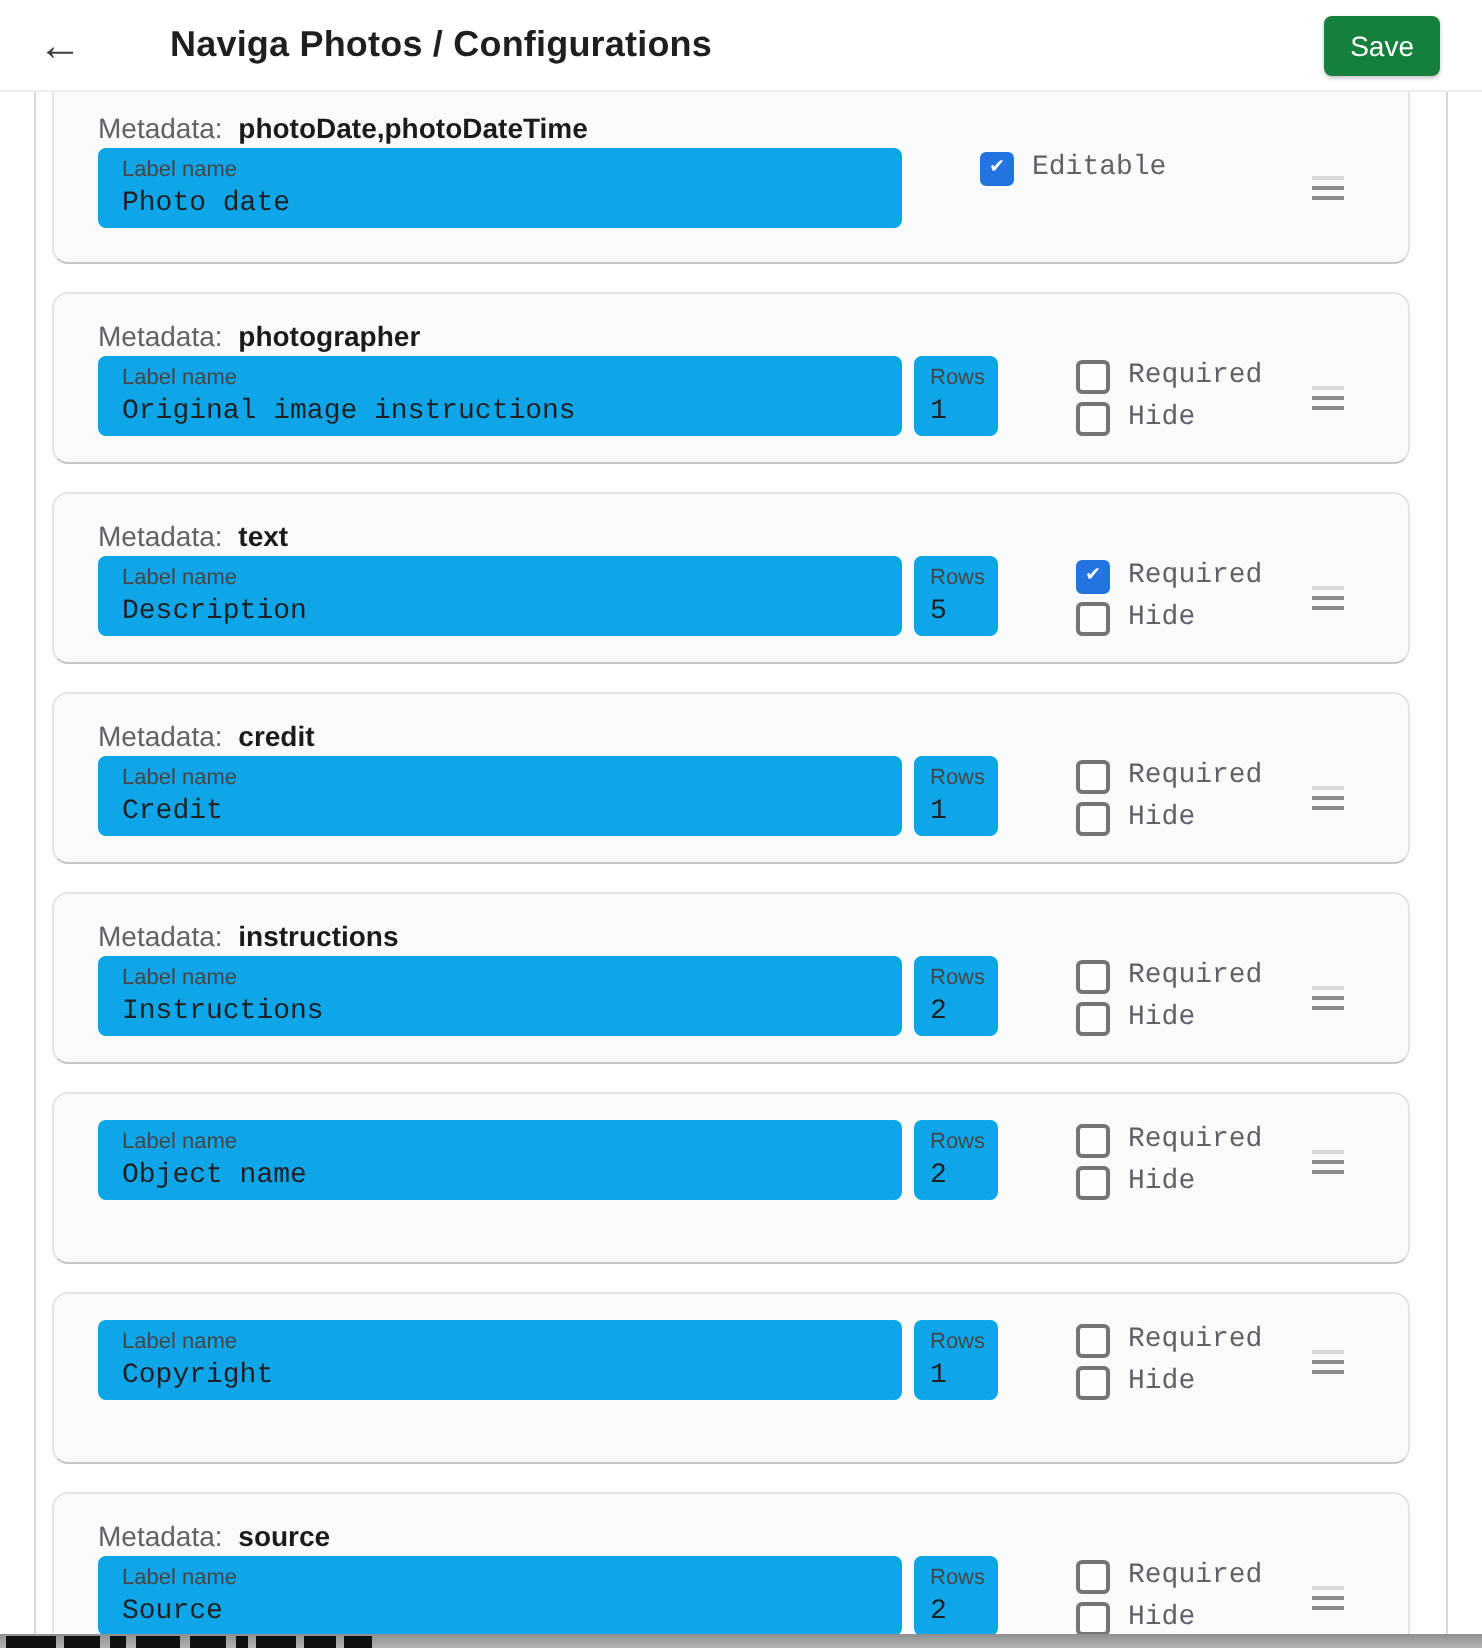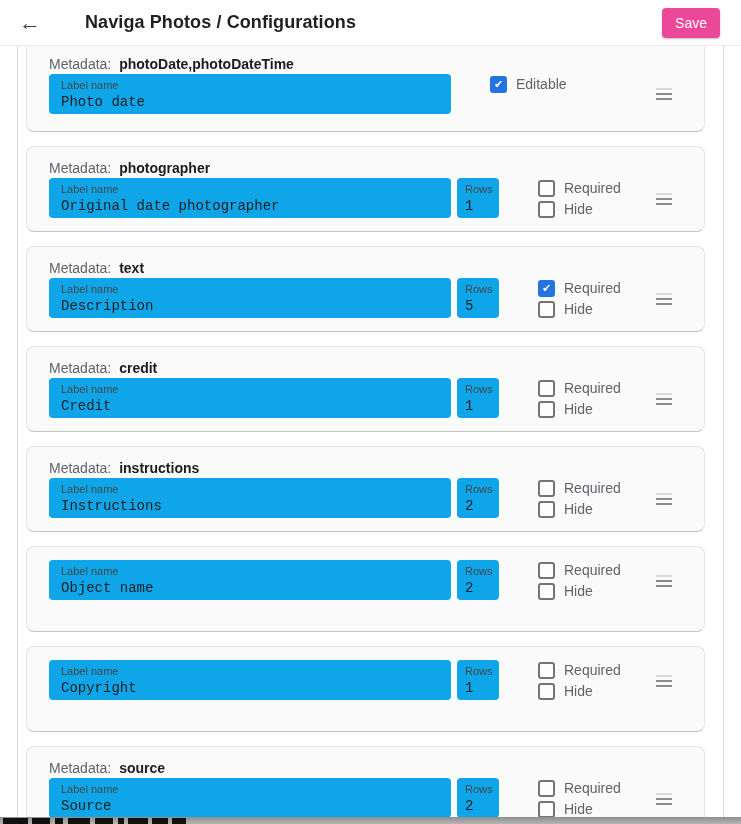--- a/index.html
+++ b/index.html
@@ -19,21 +19,21 @@
   .back-btn {
     width:36px; height:36px; border:none; background:transparent;
     font-size:22px; line-height:36px; color:#3c4043; cursor:pointer;
     border-radius:50%; text-align:center; padding:0;
   }
   .page-title {
     margin-left:37px; font-size:18px; font-weight:bold; color:#1f1f1f;
     letter-spacing:.1px;
   }
   .save-btn {
-    margin-left:auto; background:#ec4899; color:#ffffff; border:none;
+    margin-left:auto; background:#15803d; color:#ffffff; border:none;
     font-family:inherit; font-size:14px; padding:7px 13px; border-radius:4px;
     cursor:pointer; box-shadow:0 1px 2px rgba(0,0,0,.25);
   }
 
   
   .content {
     position:absolute; top:46px; bottom:7px; left:17px; right:17px;
     border-left:1px solid #d8d8d8; border-right:1px solid #d8d8d8;
     background:#ffffff; overflow:hidden; padding-top:0;
   }
@@ -58,21 +58,21 @@
   .field {
     background:#0ea5e9; border-radius:4px; height:40px; padding:5px 12px 0 12px;
   }
   .label-field { width:402px; }
   .rows-field  { width:42px; margin-left:6px; padding-left:8px; padding-right:0; }
   .field-label { font-size:11px; color:#444746; line-height:13px; }
   .field-value { font-size:14px; color:#1f1f1f; line-height:18px; margin-top:1px;
                  white-space:nowrap; overflow:hidden;font-family:Liberation Mono, monospace; }
 
   .checks { margin-left:39px; display:flex; flex-direction:column; }
-  .check-row { display:flex; align-items:center; height:20px; margin-bottom:1px; cursor:pointer; }
+  .check-row { display:flex; align-items:center; height:20px; margin-bottom:1px; cursor:pointer;font-family:Liberation Mono, monospace; }
   .checkbox {
     width:17px; height:17px; border:2px solid #747474; border-radius:3px;
     background:#fdfdfd; display:inline-flex; align-items:center; justify-content:center;
     flex:none;
   }
   .checkbox.checked { background:#2374e1; border-color:#2374e1; }
   .checkbox.checked::after {
     content:"\2714"; color:#ffffff; font-size:11px; line-height:1; font-weight:bold;
   }
   .check-label { margin-left:9px; font-size:14px; color:#5f6368; }
@@ -130,21 +130,21 @@
     </div>
   </div>
     <div class="card">
     <div class="meta-line">
       <span class="meta-prefix">Metadata:</span>
       <span class="meta-name">photographer</span>
     </div>
     <div class="controls">
       <div class="field label-field">
         <div class="field-label">Label name</div>
-        <div class="field-value">Original date photographer</div>
+        <div class="field-value">Original image instructions</div>
       </div>
       <div class="field rows-field">
         <div class="field-label">Rows</div>
         <div class="field-value">1</div>
       </div>
       <div class="checks">
           <label class="check-row">
             <span class="checkbox"></span>
             <span class="check-label">Required</span>
           </label>

